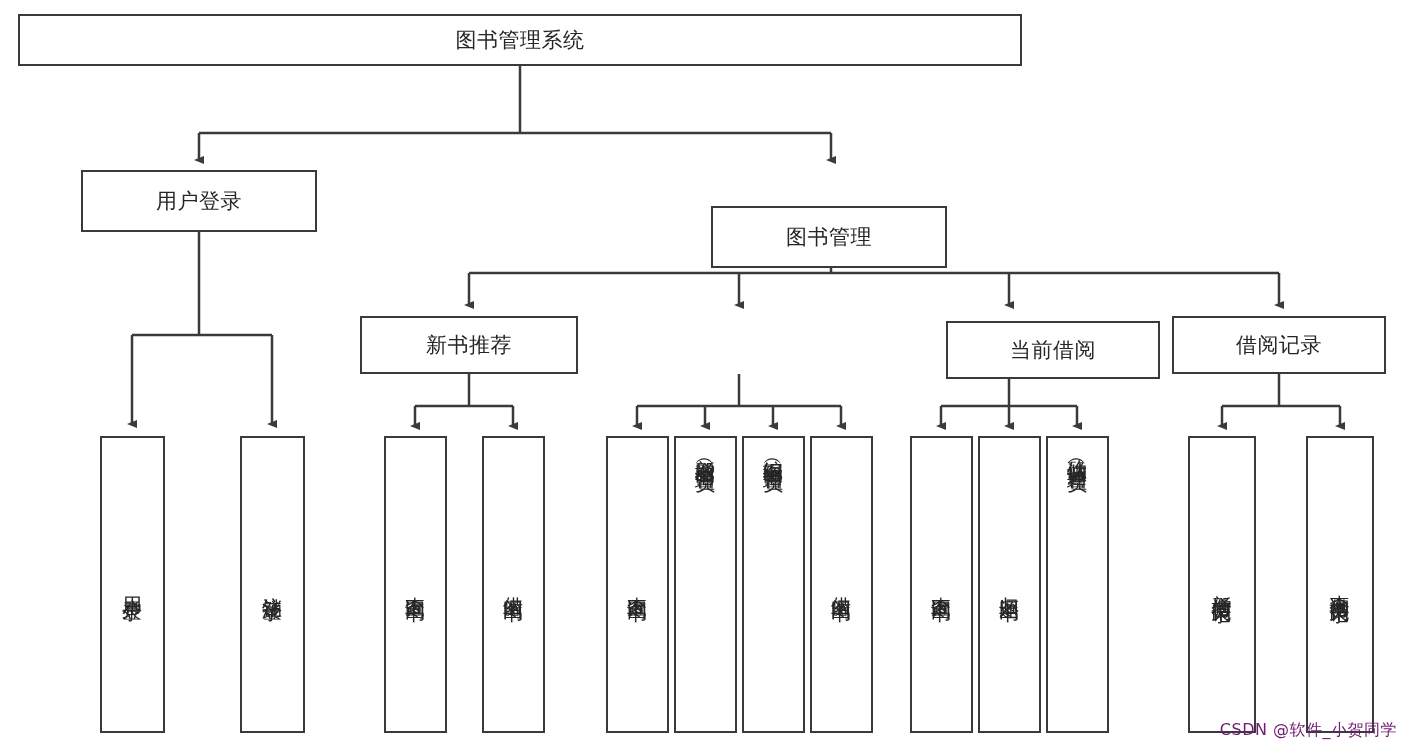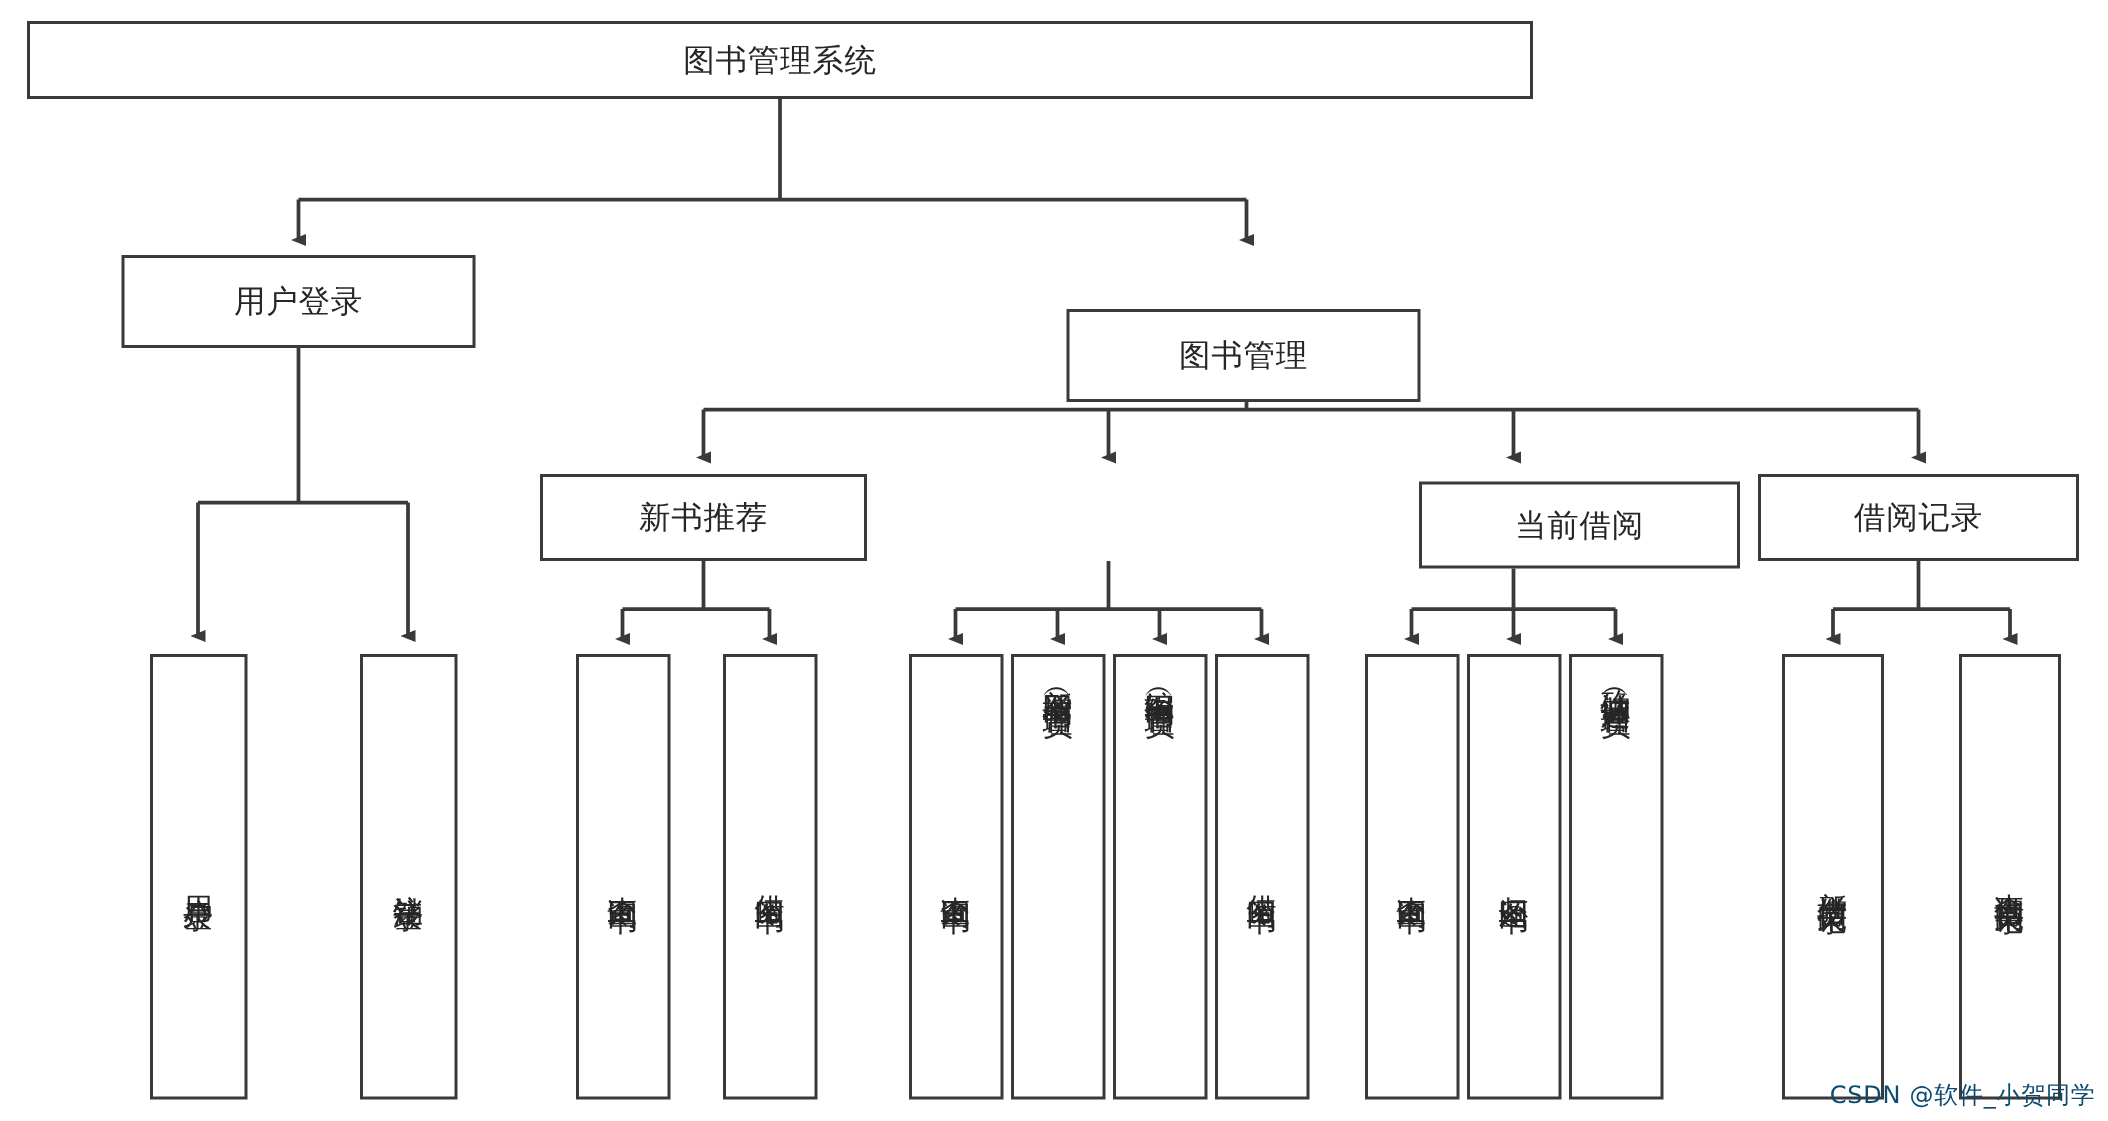--- a/index.html
+++ b/index.html
@@ -58,21 +58,21 @@
   }
   .node.v.align-top {
     align-items: flex-start;
     padding-top: 6px;
   }
   .watermark {
     position: absolute;
     right: 8px;
     bottom: 6px;
     font-size: 16px;
-    color: #0c4a6e;
+    color: #701a75;
     letter-spacing: 0.5px;
     white-space: nowrap;
     pointer-events: none;
   }
 </style>
 </head>
 <body>
 
 <div id="canvas">
 

